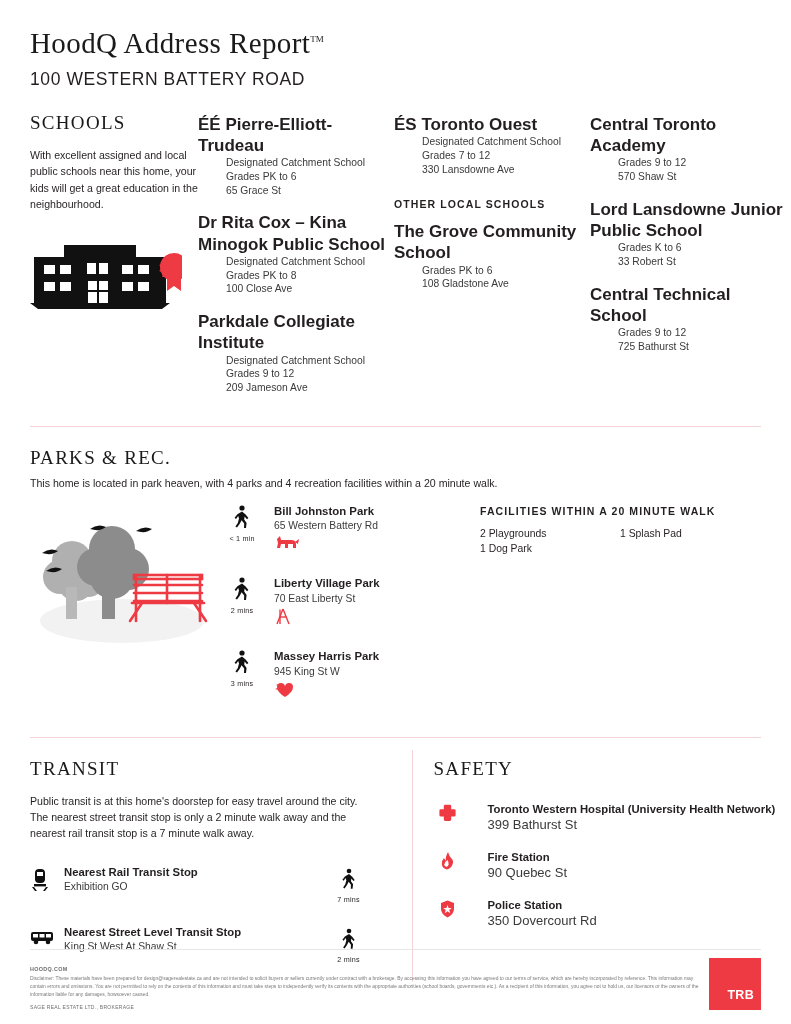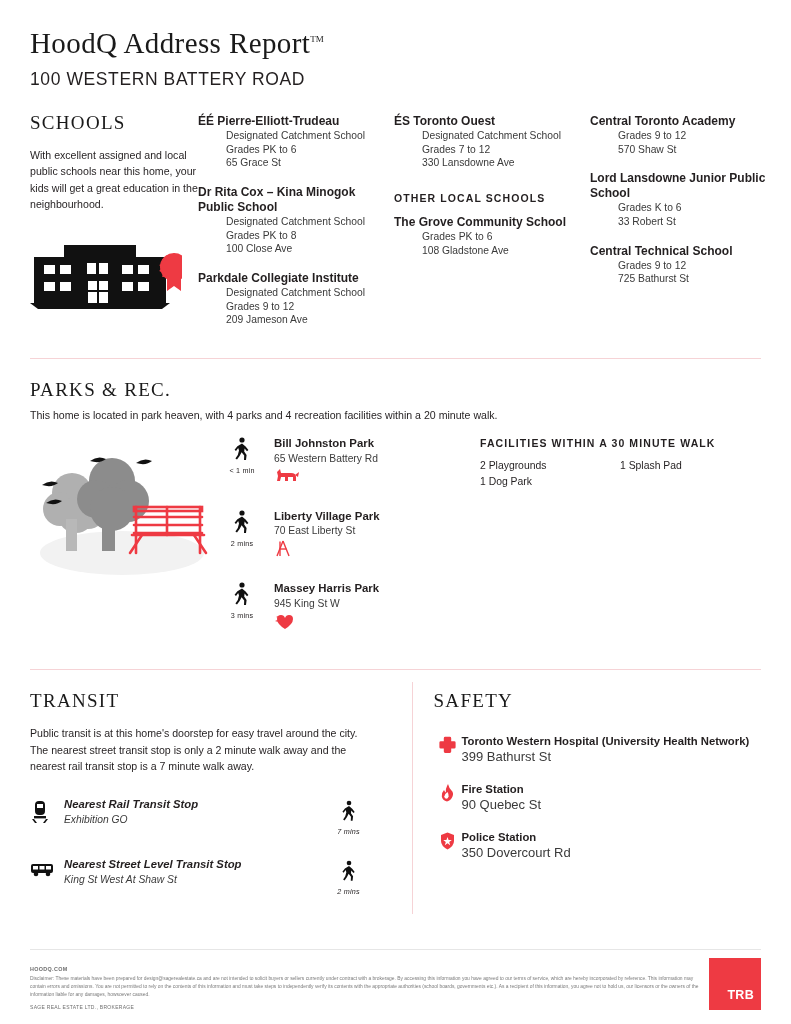--- a/index.html
+++ b/index.html
@@ -52,21 +52,21 @@
     color: #231f20;
   }
 
   
   .schools { position: relative; padding: 22px 30px 0 30px; display: flex; }
   .schools-intro { width: 168px; flex: 0 0 168px; }
   .schools-cols { display: flex; flex: 1; gap: 0; padding-top: 2px; }
   .col { width: 196px; flex: 0 0 196px; }
   .col.col-wide { width: 200px; flex: 0 0 200px; }
   .school { margin-bottom: 15px; }
-  .school-name { font-size: 12px; font-weight: bold; line-height: 1.25; color: #231f20; }
+  .school-name { font-size: 17px; font-weight: bold; line-height: 1.25; color: #231f20; }
   .school-meta { font-size: 10.3px; line-height: 1.33; color: #3a3a3a; padding-left: 28px; }
   .other-head { margin: 22px 0 11px 0; }
 
   
   .school-illo { margin-top: 22px; position: relative; width: 152px; height: 78px; }
 
   
   .hr {
     height: 1px; background: #f6d3d6;
     margin: 0 30px;
@@ -92,28 +92,28 @@
 
   
   .bottom { display: flex; padding: 20px 12px 0 30px; position: relative; justify-content: center; }
   .bottom-col { flex: 1; }
   .bottom-col.left { padding-right: 26px; }
   .bottom-col.right { padding-left: 32px; }
   .vdiv {
     position: absolute; left: 412px; top: 12px;
     width: 1px; height: 232px; background: #f6d3d6;
   }
-  .stop-row { display: flex; align-items: flex-start; margin-top: 18px; font-style: italic; }
+  .stop-row { display: flex; align-items: flex-start; margin-top: 18px; }
   .stop-icon { width: 34px; flex: 0 0 34px; padding-top: 2px; }
   .stop-text { flex: 1; }
   .stop-name { font-size: 11.3px; font-weight: bold; color: #231f20; line-height:1.2; }
   .stop-sub { font-size: 10.3px; color: #3a3a3a; margin-top: 2px; }
   .stop-walk { width: 54px; flex: 0 0 54px; text-align: center; padding-top: 2px; }
 
-  .safety-row { display: flex; align-items: flex-start; margin-top: 16px; }
+  .safety-row { display: flex; align-items: flex-start; margin-top: 16px; gap: 26px; }
   .safety-icon { width: 28px; flex: 0 0 28px; padding-top: 2px; text-align: center; }
   .safety-name { font-size: 11.3px; font-weight: bold; color: #231f20; line-height: 1.25; }
   .safety-addr { font-size: 13px; color: #3a3a3a; margin-top: 1px; }
 
   
   .footer {
     position: absolute; left: 0; right: 0; bottom: 0;
     padding: 0 30px 14px 30px;
   }
   .footer-rule { height: 1px; background: #e6e6e6; margin-bottom: 8px; }
@@ -342,21 +342,21 @@
                     <path d="M2 4 Q6 2 8 4 Q5 5 2 4 Z"></path>
                     <path d="M1 8 Q5 6 7 8 Q4 9 1 8 Z"></path>
                   </g>
                 </svg>
             </div>
           </div>
         </div>
       </div>
 
       <div class="facilities">
-        <div class="sub-head">FACILITIES WITHIN A 30 MINUTE WALK</div>
+        <div class="sub-head">FACILITIES WITHIN A 20 MINUTE WALK</div>
         <div class="fac-grid">
           <div class="fac-col">
             <div class="fac-item">2 Playgrounds</div>
             <div class="fac-item">1 Dog Park</div>
           </div>
           <div class="fac-col">
             <div class="fac-item">1 Splash Pad</div>
           </div>
         </div>
       </div>

